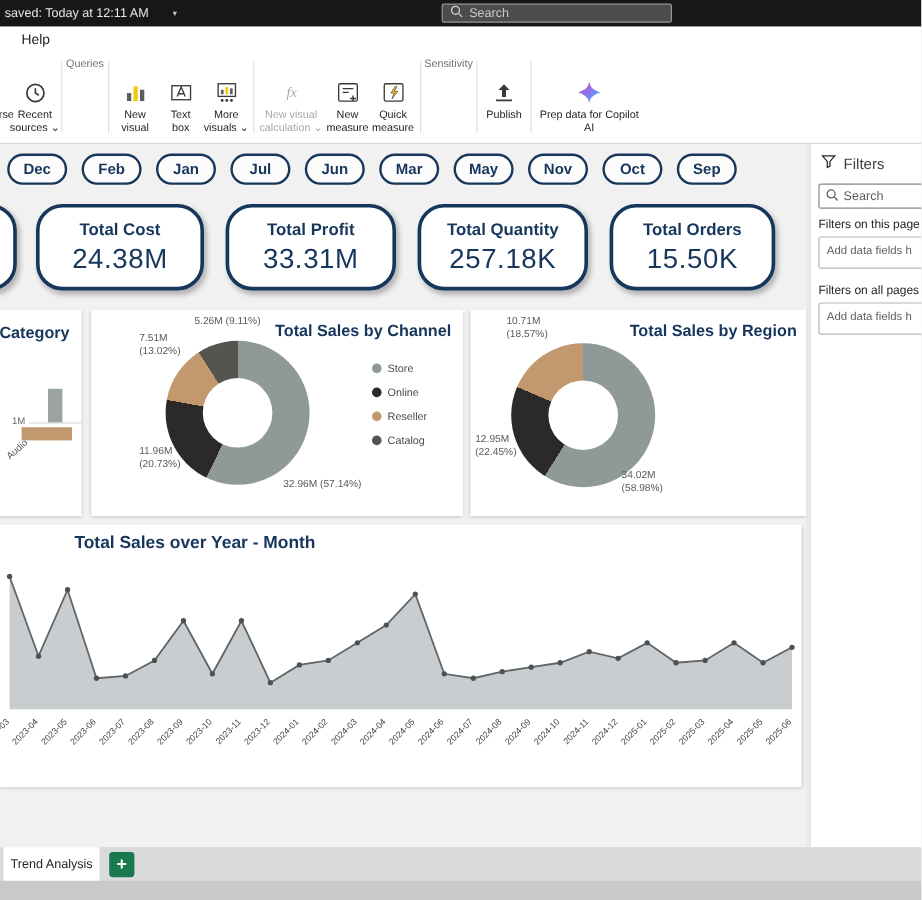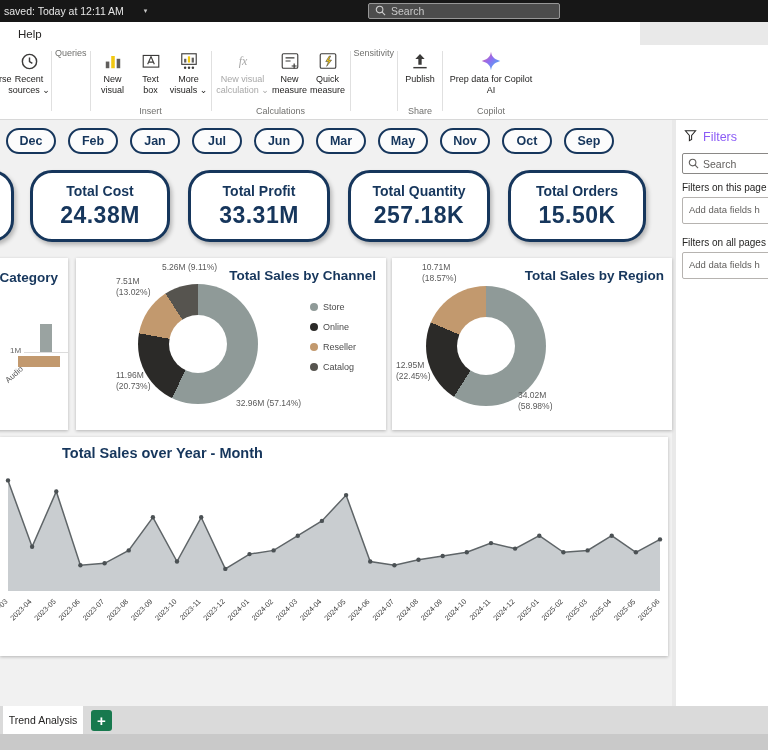--- a/index.html
+++ b/index.html
@@ -6,43 +6,43 @@
 body{font-family:"Liberation Sans",sans-serif;background:#fff}
 .screen{position:relative;width:768px;height:750px;background:#e9e9e9;overflow:hidden;font-family:"Liberation Sans",sans-serif}
 
 .titlebar{position:absolute;left:0;top:0;width:768px;height:22px;background:#171717;color:#e6e6e6;display:flex;align-items:center;z-index:30}
 .saved{margin-left:4px;font-size:10.5px;display:flex;align-items:center;gap:20px;cursor:pointer}
 .caret{font-size:7px;color:#c9c9c9}
 .tb-search{position:absolute;left:368px;top:3px;width:192px;height:16px;background:#4c4c4c;border:1px solid #979797;border-radius:2px;display:flex;align-items:center;gap:5px;padding-left:6px}
 .tb-search input{border:none;outline:none;background:transparent;color:#e0e0e0;font-size:10.5px;width:150px;font-family:inherit}
 .tb-search input::placeholder{color:#c9c9c9}
 
-.menubar{position:absolute;left:0;top:22px;width:640px;height:23px;background:#fff;display:flex;align-items:center;z-index:20}
+.menubar{position:absolute;left:0;top:22px;width:768px;height:23px;background:#fff;display:flex;align-items:center;z-index:20}
 .menu-item{margin-left:18px;font-size:11.5px;color:#252423;cursor:pointer}
 
 .ribbon{position:absolute;left:0;top:45px;width:768px;height:75px;background:#fff;border-bottom:1px solid #d8d8d8;z-index:20;overflow:hidden}
 .ribbon-inner{position:absolute;left:-30px;top:2px;height:72px;display:flex;align-items:stretch}
 .ribbon-group{display:flex;flex-direction:column;align-items:center;padding:0 2px}
 .ribbon-btnrow{display:flex;flex:1;align-items:flex-start}
-.ribbon-btn{width:36px;display:flex;flex-direction:column;align-items:center;padding-top:2px;cursor:pointer;margin:0 1px}
+.ribbon-btn{width:36px;display:flex;flex-direction:column;align-items:center;padding-top:2px;cursor:pointer;margin:16px 1px}
 .ribbon-btn.w54{width:54px}
 .ribbon-btn.w88{width:88px}
 .ribbon-icon{height:24px;display:flex;align-items:center;justify-content:center}
 .ribbon-label{font-size:9px;color:#252423;text-align:center;line-height:1.18;margin-top:1px;white-space:nowrap}
 .ribbon-btn.disabled{cursor:default}
 .ribbon-btn.disabled .ribbon-label{color:#a8a8a8}
 .ribbon-grouplabel{font-size:9px;color:#70706e;padding:1px 0 3px;height:14px}
 .ribbon-sep{width:1px;background:#e0e0e0;margin:4px 1px 8px}
 
 .page{position:absolute;left:0;top:120px;width:672px;height:586px;background:#f1f1f1;z-index:5}
 .months{position:absolute;left:6px;top:8px;width:656px;display:flex;gap:12px}
 .month-tab{flex:0 0 50px;height:26px;border:2px solid var(--navy);border-radius:13px;background:#fcfcfc;color:var(--navy);font-size:12.5px;font-weight:700;display:flex;align-items:center;justify-content:center;cursor:pointer}
 .kpi{position:absolute;top:50px;height:72px;background:#fff;border:3px solid var(--navy);border-radius:22px;box-shadow:2px 3px 4px rgba(0,0,0,.25);display:flex;flex-direction:column;align-items:center;justify-content:center;gap:3px}
 .kpi-label{font-size:14px;font-weight:700;color:var(--navy)}
-.kpi-value{font-size:23px;font-weight:700;color:var(--navy);letter-spacing:.5px}
+.kpi-value{font-size:23px;font-weight:400;color:var(--navy);letter-spacing:.5px}
 .card{position:absolute;background:#fff;box-shadow:0 1px 3px rgba(0,0,0,.25)}
 .chart-title{position:absolute;font-size:13.5px;font-weight:700;color:var(--navy);white-space:nowrap}
 .donut{position:absolute;border-radius:50%;cursor:pointer}
 .donut-hole{position:absolute;background:#fff;border-radius:50%}
 .dlabel{position:absolute;font-size:8.5px;color:#5a5a5a;line-height:1.25}
 .legend{position:absolute;display:flex;flex-direction:column}
 .legend-row{display:flex;align-items:center;gap:5px;cursor:pointer}
 .legend-dot{width:8px;height:8px;border-radius:50%}
 .legend-label{font-size:9px;color:#4a4a4a;white-space:nowrap}
 
@@ -52,21 +52,21 @@
 .cat-bar-gray{position:absolute;left:250px;top:66px;width:12px;height:28px;background:#9aa3a1}
 .cat-bar-tan{position:absolute;left:228px;top:98px;width:42px;height:11px;background:var(--tan-seg)}
 .cat-label{position:absolute;left:214px;top:112px;font-size:8px;color:#555;transform:rotate(-42deg)}
 
 .area-card{left:0;top:317px;width:668px;height:219px}
 .area-title{left:62px;top:8px;font-size:14.5px}
 #area-svg{position:absolute;left:0;top:26px;width:668px;height:192px;cursor:pointer}
 
 .filters{position:absolute;left:676px;top:120px;width:92px;height:586px;background:#fff;z-index:6}
 .filters-header{position:absolute;left:8px;top:8px;display:flex;align-items:center;gap:6px}
-.filters-title{font-size:12.5px;color:#8b5cf6}
+.filters-title{font-size:12.5px;color:#404040}
 .f-search{position:absolute;left:6px;top:33px;width:95px;height:21px;border:1px solid #8a8886;border-radius:2px;background:#fff;display:flex;align-items:center;gap:4px;padding-left:5px}
 .f-search input{border:none;outline:none;background:transparent;color:#444;font-size:10.5px;width:60px;font-family:inherit}
 .f-search input::placeholder{color:#605e5c}
 .f-section-label{position:absolute;left:6px;font-size:10px;color:#252423;white-space:nowrap}
 .f-box{position:absolute;left:6px;width:95px;height:27px;border:1px solid #b6b3b0;border-radius:2px;background:#fff;font-size:9.5px;color:#605e5c;padding:7px 0 0 6px;line-height:1.1;white-space:nowrap;overflow:hidden;cursor:pointer}
 
 .tabbar{position:absolute;left:0;top:706px;width:768px;height:28px;background:#dadada;display:flex;align-items:center;z-index:40}
 .page-tab{width:80px;height:28px;background:#fff;display:flex;align-items:center;justify-content:center;font-size:10.5px;color:#252423;margin-left:3px;cursor:pointer}
 .add-page{width:21px;height:21px;margin-left:8px;border-radius:3px;background:var(--green-plus);color:#fff;font-size:15px;font-weight:700;display:flex;align-items:center;justify-content:center;cursor:pointer}
 .statusbar{position:absolute;left:0;top:734px;width:768px;height:16px;background:#c9c9c9;z-index:40}

